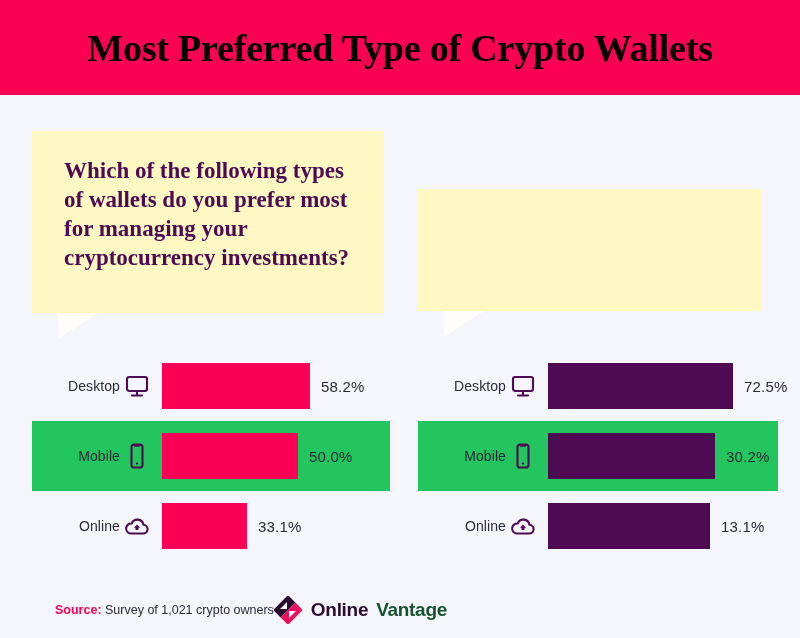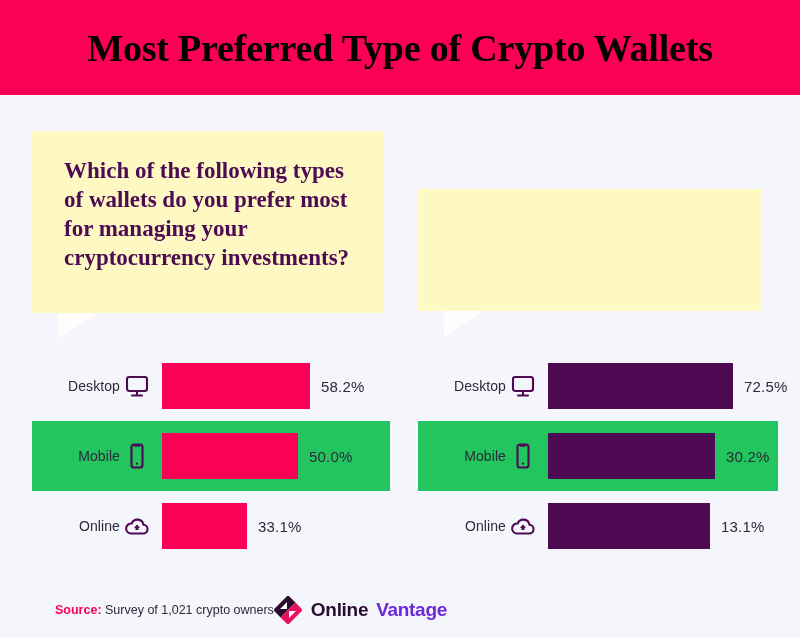--- a/index.html
+++ b/index.html
@@ -160,21 +160,21 @@
     gap: 9px;
   }
   #brand-logo-mark { width: 28px; height: 28px; display: block; }
   #brand-logo-text {
     font-size: 19px;
     font-weight: bold;
     letter-spacing: -0.3px;
     white-space: nowrap;
   }
   .brand-crypto  { color: #2B0B30; }
-  .brand-vantage { color: #6d28d9; padding-left: 8px; }
+  .brand-vantage { color: #14532d; padding-left: 8px; }
 </style>
 </head>
 <body>
 
 <div id="header-banner">
   <div id="page-title">Most Preferred Type of Crypto Wallets</div>
 </div>
 
 <div id="infographic-body">
 

